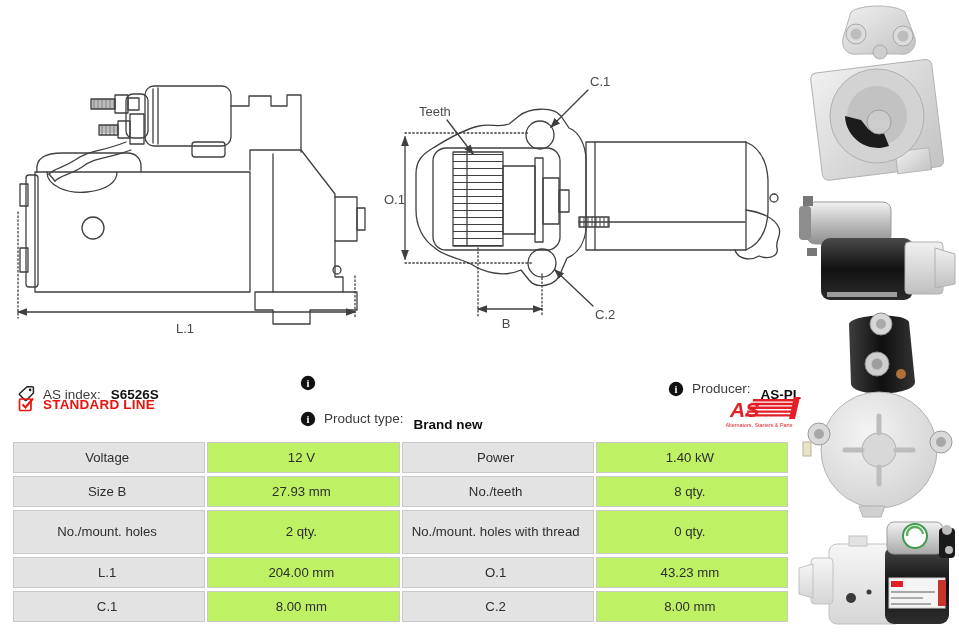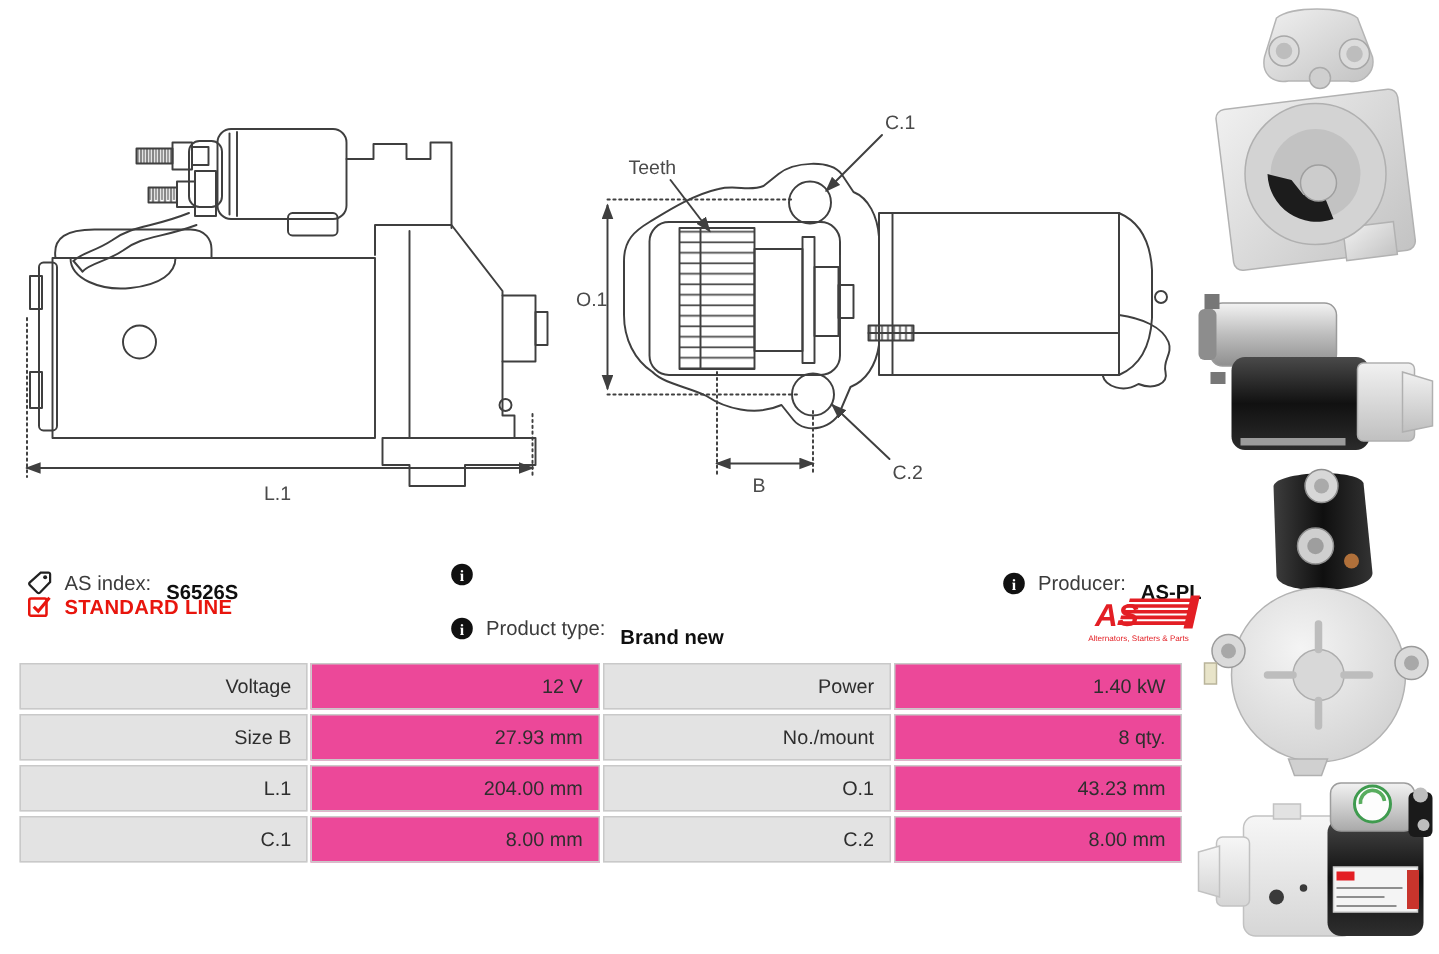--- a/index.html
+++ b/index.html
@@ -6,23 +6,23 @@
   #stage{position:relative;width:959px;height:636px;background:#fff;overflow:hidden;
          font-family:"Liberation Sans",sans-serif;color:#2e2e2e;}
   .abs{position:absolute;}
   svg{display:block;}
   
   .info-item{position:absolute;display:flex;align-items:center;gap:8px;font-size:13.5px;color:#3c3c3c;white-space:nowrap;}
   .info-item b{color:#0f0f0f;margin-left:2px;margin-top:12px;}
   .red-line{color:#e8150d;font-weight:bold;letter-spacing:.2px;}
   
   table.spec{position:absolute;left:11px;top:439px;width:779px;border-collapse:separate;border-spacing:2px 3px;font-size:13.2px;table-layout:fixed;}
-  table.spec td{border:1px solid #c9c9c9;text-align:right;vertical-align:middle;padding:2px 10px 2px 6px;height:25px;line-height:1.2;}
+  table.spec td{border:1px solid #c9c9c9;text-align:center;vertical-align:middle;padding:2px 10px 2px 6px;height:25px;line-height:1.2;}
   table.spec td.lbl{background:#e3e3e3;color:#2e2e2e;}
-  table.spec td.val{background:#ec4899;color:#2e2e2e;}
+  table.spec td.val{background:#bef264;color:#2e2e2e;}
   table.spec tr.tall td{height:38px;}
   
   .dwg path,.dwg rect,.dwg line,.dwg circle,.dwg polyline,.dwg polygon{vector-effect:non-scaling-stroke;}
   .dwg text{font-family:"Liberation Sans",sans-serif;fill:#4a4a4a;}
 </style>
 </head>
 <body>
 
 <div id="stage">
 
@@ -130,21 +130,21 @@
     <text x="123" y="266" text-anchor="middle" font-size="13" stroke="none">B</text>
 
     <line x1="205" y1="28" x2="168" y2="65" marker-end="url(#ah2)"></line>
     <text x="207" y="24" font-size="13" stroke="none">C.1</text>
     <line x1="64" y1="58" x2="90" y2="92" marker-end="url(#ah2)"></line>
     <text x="36" y="54" font-size="13" stroke="none">Teeth</text>
     <line x1="210" y1="244" x2="172" y2="208" marker-end="url(#ah2)"></line>
     <text x="212" y="257" font-size="13" stroke="none">C.2</text>
   </svg>
 
-  <div class="info-item" style="left:18px;top:375px;">
+  <div class="info-item" style="left:18px;top:375px;align-items:flex-end;">
     <svg width="17" height="17" viewBox="0 0 16 16">
       <path d="M8.6 1.6 H13.4 a1.1 1.1 0 0 1 1.1 1.1 V7.5 L8.2 14.1 a1.25 1.25 0 0 1 -1.75 0 L1.8 9.5 a1.25 1.25 0 0 1 0 -1.75 Z" fill="none" stroke="#222" stroke-width="1.4"></path>
       <circle cx="11.4" cy="4.6" r="1.25" fill="#222"></circle>
     </svg>
     <span>AS index:</span>
     <b>S6526S</b>
   </div>
 
   <div class="info-item" style="left:300px;top:375px;">
     <svg width="16" height="16" viewBox="0 0 16 16">
@@ -196,22 +196,28 @@
     <tbody>
         <tr>
       <td class="lbl">Voltage</td>
       <td class="val">12 V</td>
       <td class="lbl">Power</td>
       <td class="val">1.40 kW</td>
     </tr>
     <tr>
       <td class="lbl">Size B</td>
       <td class="val">27.93 mm</td>
-      <td class="lbl">No./mount</td>
+      <td class="lbl">No./teeth</td>
       <td class="val">8 qty.</td>
+    </tr>
+    <tr class="tall">
+      <td class="lbl">No./mount. holes</td>
+      <td class="val">2 qty.</td>
+      <td class="lbl">No./mount. holes with thread</td>
+      <td class="val">0 qty.</td>
     </tr>
     <tr>
       <td class="lbl">L.1</td>
       <td class="val">204.00 mm</td>
       <td class="lbl">O.1</td>
       <td class="val">43.23 mm</td>
     </tr>
     <tr>
       <td class="lbl">C.1</td>
       <td class="val">8.00 mm</td>

